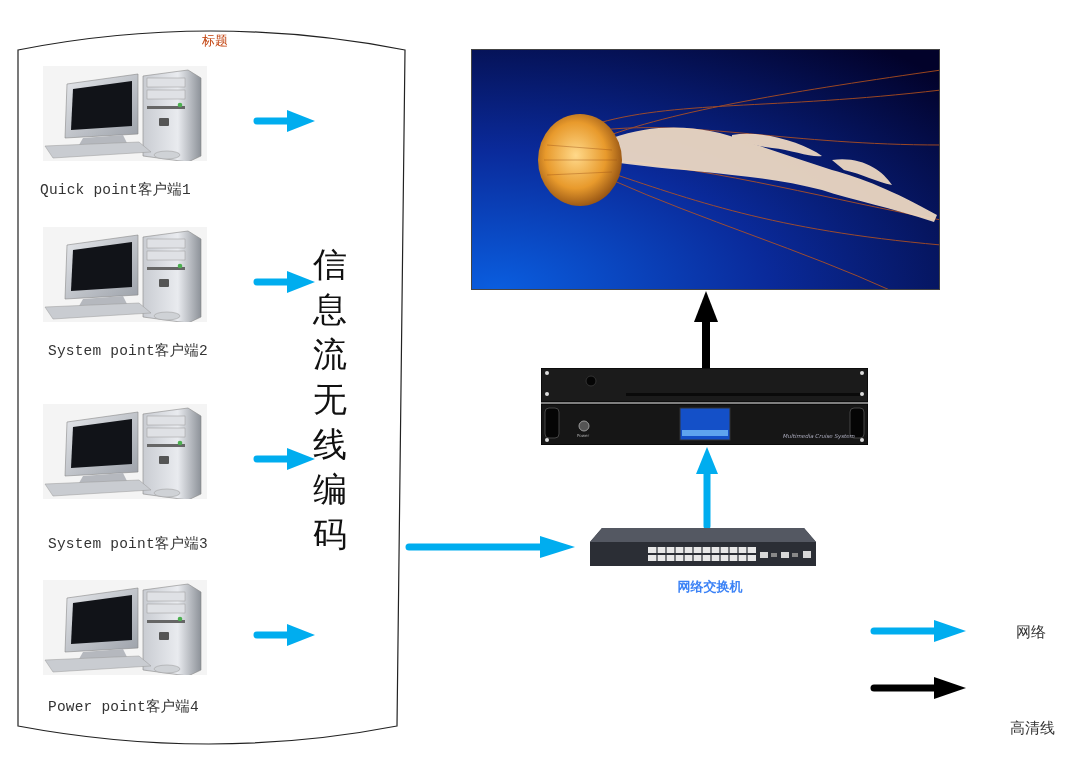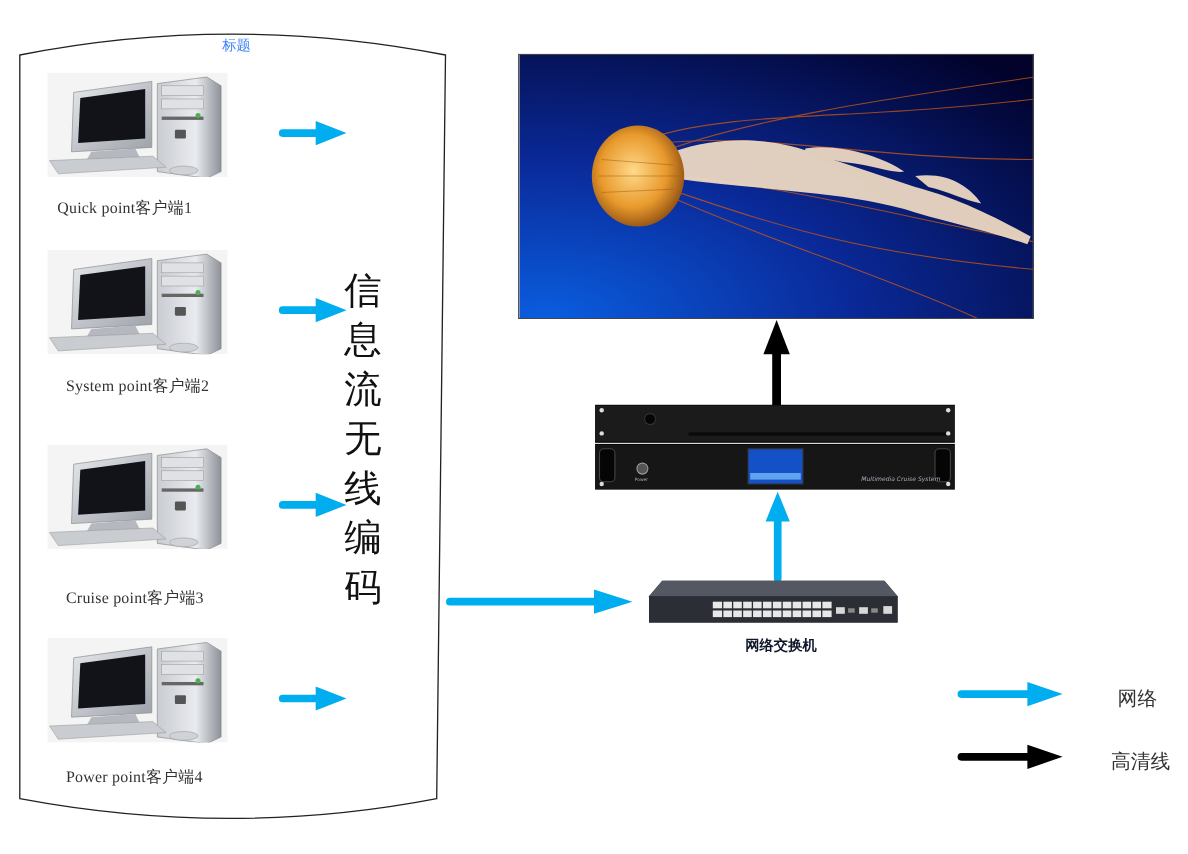--- a/index.html
+++ b/index.html
@@ -1,36 +1,36 @@
 <!DOCTYPE html>
 <html><head>
 <meta charset="utf-8">
 <style>
   html, body { margin: 0; padding: 0; background: #ffffff; }
   body { width: 1080px; height: 776px; position: relative; overflow: hidden;
          font-family: "DejaVu Sans", sans-serif; }
   .abs { position: absolute; }
   #frame-svg { position: absolute; left: 0; top: 0; }
   .frame-title { position: absolute; left: 190px; top: 32px; width: 50px; text-align: center;
-                 font-family: "DejaVu Serif", serif; font-size: 13px; color: #3b82f6; }
+                 font-family: "DejaVu Serif", serif; font-size: 13px; color: #c2410c; }
   .client { position: absolute; left: 40px; width: 260px; height: 150px; }
   .client-pc { position: absolute; left: 3px; top: 0; width: 164px; height: 95px; }
   .client-arrow { position: absolute; left: 213px; top: 43px; width: 62px; height: 24px; }
   .client-label { position: absolute; left: 0; top: 114px; white-space: nowrap;
-                  font-family: Liberation Serif, serif; font-size: 14.5px; color: #333; letter-spacing: 0.2px; margin-left: 12px; }
+                  font-family: Liberation Mono, monospace; font-size: 14.5px; color: #333; letter-spacing: 0.2px; }
   .vtext { position: absolute; left: 306px; top: 242px; width: 48px; font-family: "DejaVu Sans", sans-serif;
            font-size: 34px; line-height: 45px; color: #111; text-align: center; }
   .vtext span { display: block; }
   .display { position: absolute; left: 471px; top: 49px; width: 469px; height: 241px;
              border: 1px solid #444; box-sizing: border-box; overflow: hidden; }
   .processor { position: absolute; left: 541px; top: 368px; width: 327px; height: 77px; }
   .switch { position: absolute; left: 588px; top: 522px; width: 230px; height: 50px; }
   .switch-label { position: absolute; left: 660px; top: 578px; width: 100px; text-align: center;
-                  font-family: "DejaVu Sans", sans-serif; font-weight: bold; font-size: 13px; color: #0f172a; }
-  .legend-label { position: absolute; font-family: "DejaVu Sans", sans-serif; font-size: 18px; color: #333; }
+                  font-family: "DejaVu Sans", sans-serif; font-weight: bold; font-size: 13px; color: #3b82f6; }
+  .legend-label { position: absolute; font-family: "DejaVu Sans", sans-serif; font-size: 15px; color: #333; }
 </style>
 </head>
 <body>
 
 <svg id="frame-svg" width="1080" height="776">
   <path d="M18 50 Q210 12 405 50 L397 726 Q210 762 18 726 Z" fill="#ffffff" stroke="#222" stroke-width="1.2"></path>
 </svg>
 <div class="frame-title">标题</div>
 
 <div class="client" style="top:66px">
@@ -144,21 +144,21 @@
 
     <ellipse cx="124" cy="89" rx="13" ry="4" fill="#cfd2d6" stroke="#999" stroke-width="0.5"></ellipse>
   </svg>
 </div>
   <div class="client-arrow">
   <svg viewBox="0 0 62 24" width="62" height="24">
     <line x1="4" y1="12" x2="36" y2="12" stroke="#00adef" stroke-width="7" stroke-linecap="round"></line>
     <polygon points="34,1 62,12 34,23" fill="#00adef"></polygon>
   </svg>
 </div>
-  <div class="client-label" style="left:8px;top:130px">Cruise point客户端3</div>
+  <div class="client-label" style="left:8px;top:130px">System point客户端3</div>
 </div>
 <div class="client" style="top:580px">
   <div class="client-pc">
   <svg viewBox="0 0 164 95" width="164" height="95">
     <defs>
       <linearGradient id="gMon" x1="0" y1="0" x2="1" y2="1">
         <stop offset="0" stop-color="#e6e8ec"></stop>
             <stop offset="1" stop-color="#9da2aa"></stop>
       </linearGradient>
       <linearGradient id="gTower" x1="0" y1="0" x2="1" y2="0">
@@ -327,13 +327,13 @@
       </g>
     <g fill="#888">
         <rect x="183" y="31" width="6" height="4"></rect>
         <rect x="204" y="31" width="6" height="4"></rect>
       </g>
   </svg>
 </div>
 <div class="switch-label">网络交换机</div>
 
 <div class="legend-label" style="left:1016px;top:623px">网络</div>
-<div class="legend-label" style="left:1010px;top:680px">高清线</div>
+<div class="legend-label" style="left:1010px;top:719px">高清线</div>
 
 </body></html>

